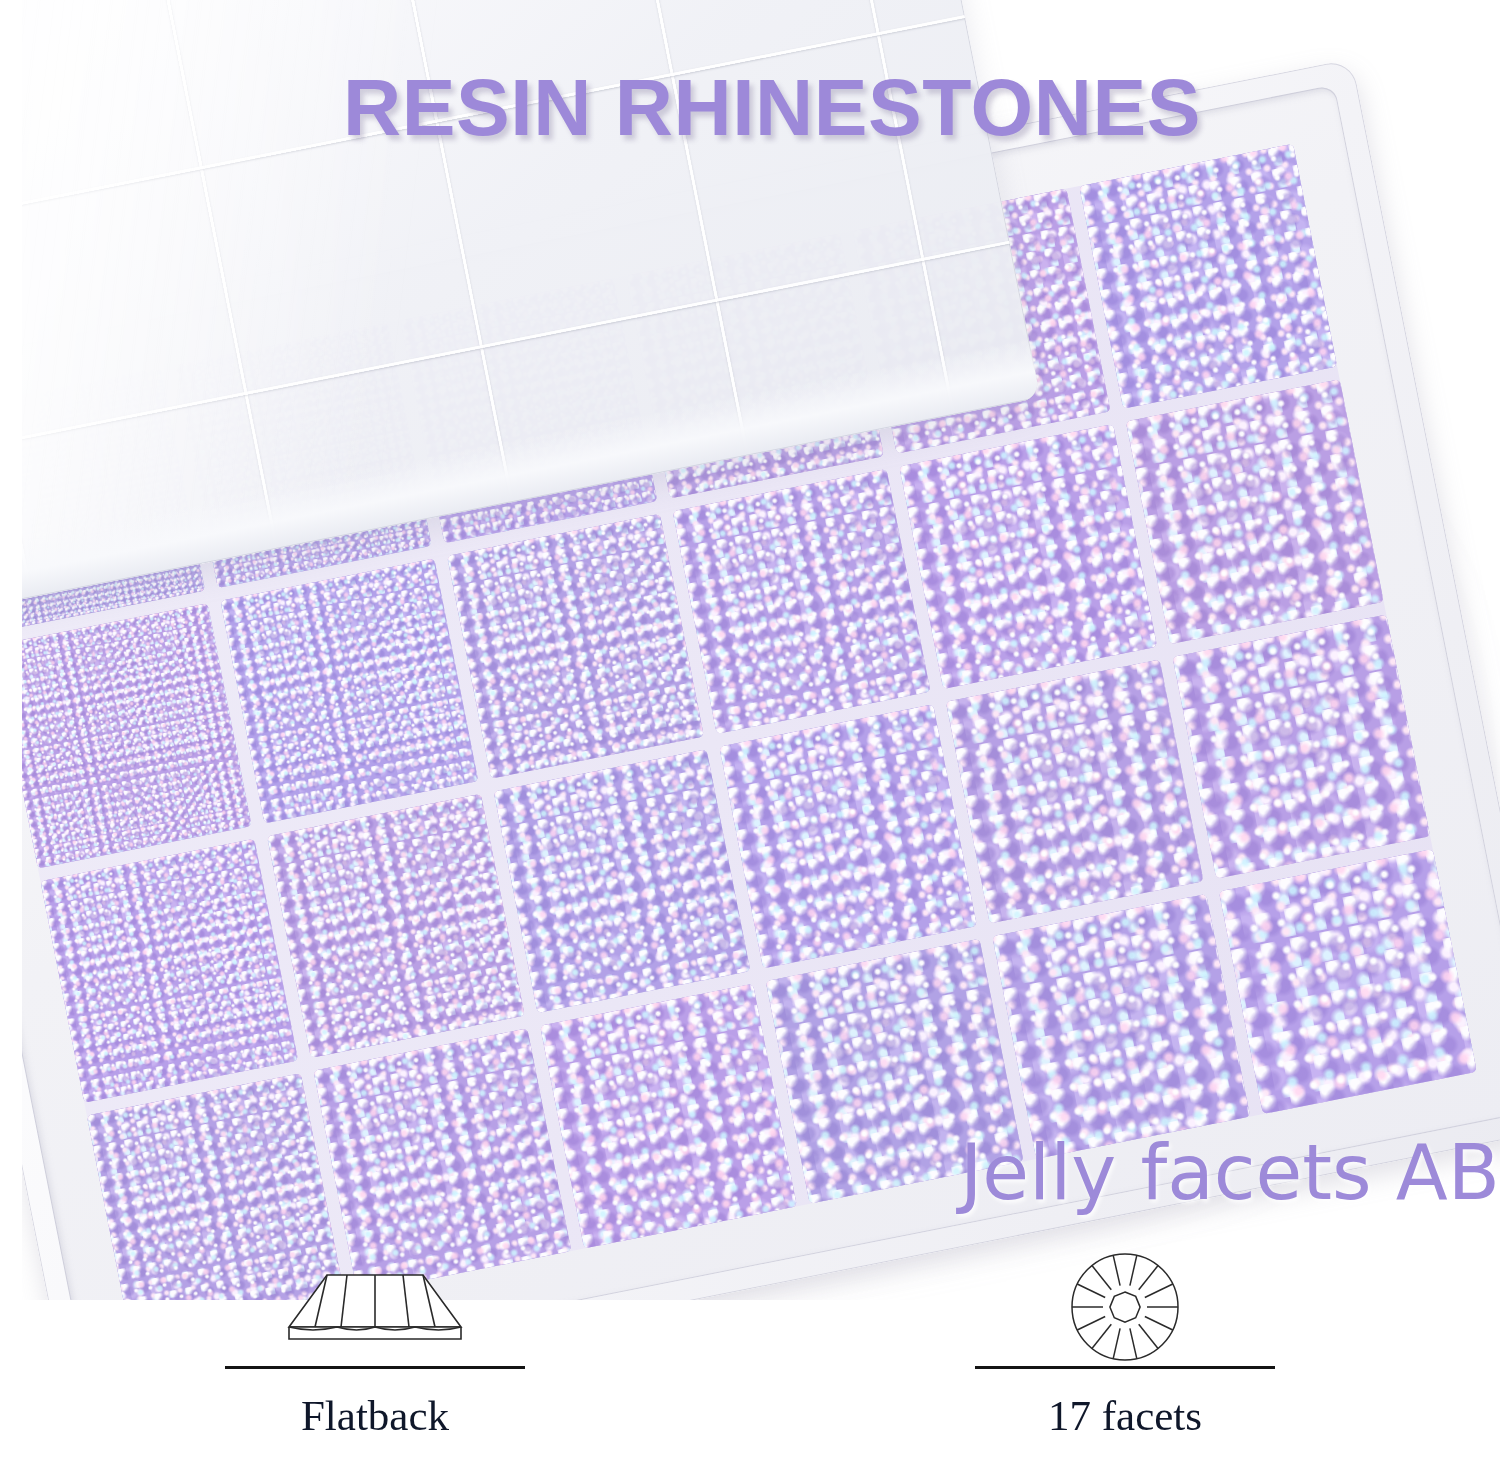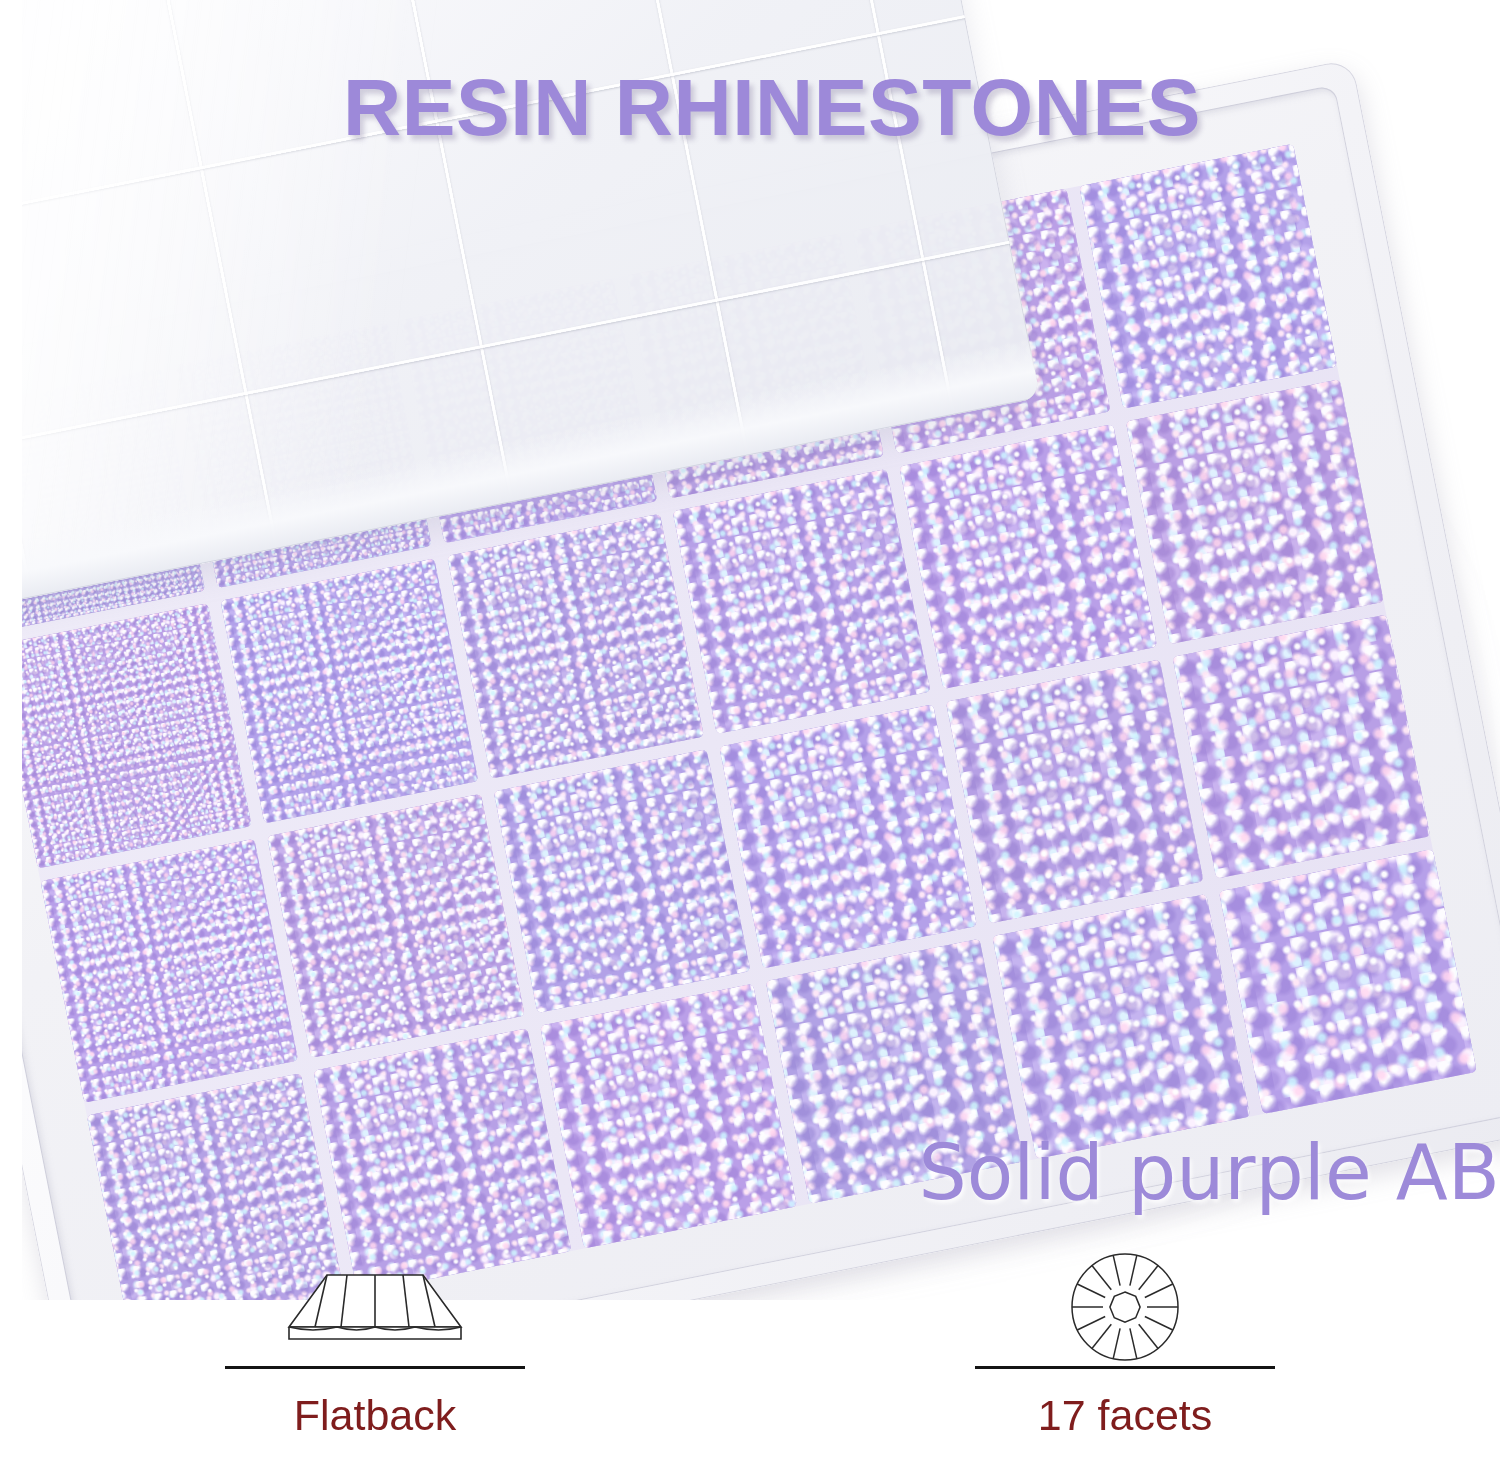--- a/index.html
+++ b/index.html
@@ -160,22 +160,22 @@
   .feature{
     flex:1 1 0;position:relative;
     display:flex;flex-direction:column;align-items:center;
   }
   .feat-icon{height:110px;display:flex;align-items:center;justify-content:center;}
   .feat-rule{
     width:300px;height:3px;background:#141414;margin-top:4px;
   }
   .feat-label{
     margin-top:22px;
-    font-family:Liberation Sans, sans-serif;
-    font-weight:400;font-size:43px;color:#7f1d1d;
+    font-family:Liberation Serif, serif;
+    font-weight:400;font-size:43px;color:#0f172a;
     letter-spacing:0px;white-space:nowrap;
   }
   .solid-dot{
     width:112px;height:112px;border-radius:50%;background:#a48ee0;
   }
   svg{display:block;}
 </style>
 </head>
 <body>
 
@@ -228,21 +228,21 @@
           <span style="top: 180px; left: 0px; height: 3px; width: 100%;"></span>
           <span style="top: 430px; left: 0px; height: 3px; width: 100%;"></span>
           <span style="top: 660px; left: 0px; height: 3px; width: 100%;"></span>
         </div>
       <div class="lid-sheen"></div>
       <div class="lid-edge"></div>
     </div>
 
     <div class="headline" style="color: rgb(157, 137, 217);">RESIN RHINESTONES</div>
 
-    <div class="caption">Solid purple AB</div>
+    <div class="caption">Jelly facets AB</div>
 
   </div>
 
   <div class="features">
 
     <div class="feature">
       <div class="feat-icon">
         <svg width="200" height="92" viewBox="0 0 200 92" fill="none" stroke="#2a2a2a" stroke-width="1.6">
           <path d="M52 14 L148 14 L186 66 L14 66 Z" fill="#fff"></path>
           <path d="M14 66 L14 78 L186 78 L186 66" fill="#fff"></path>

